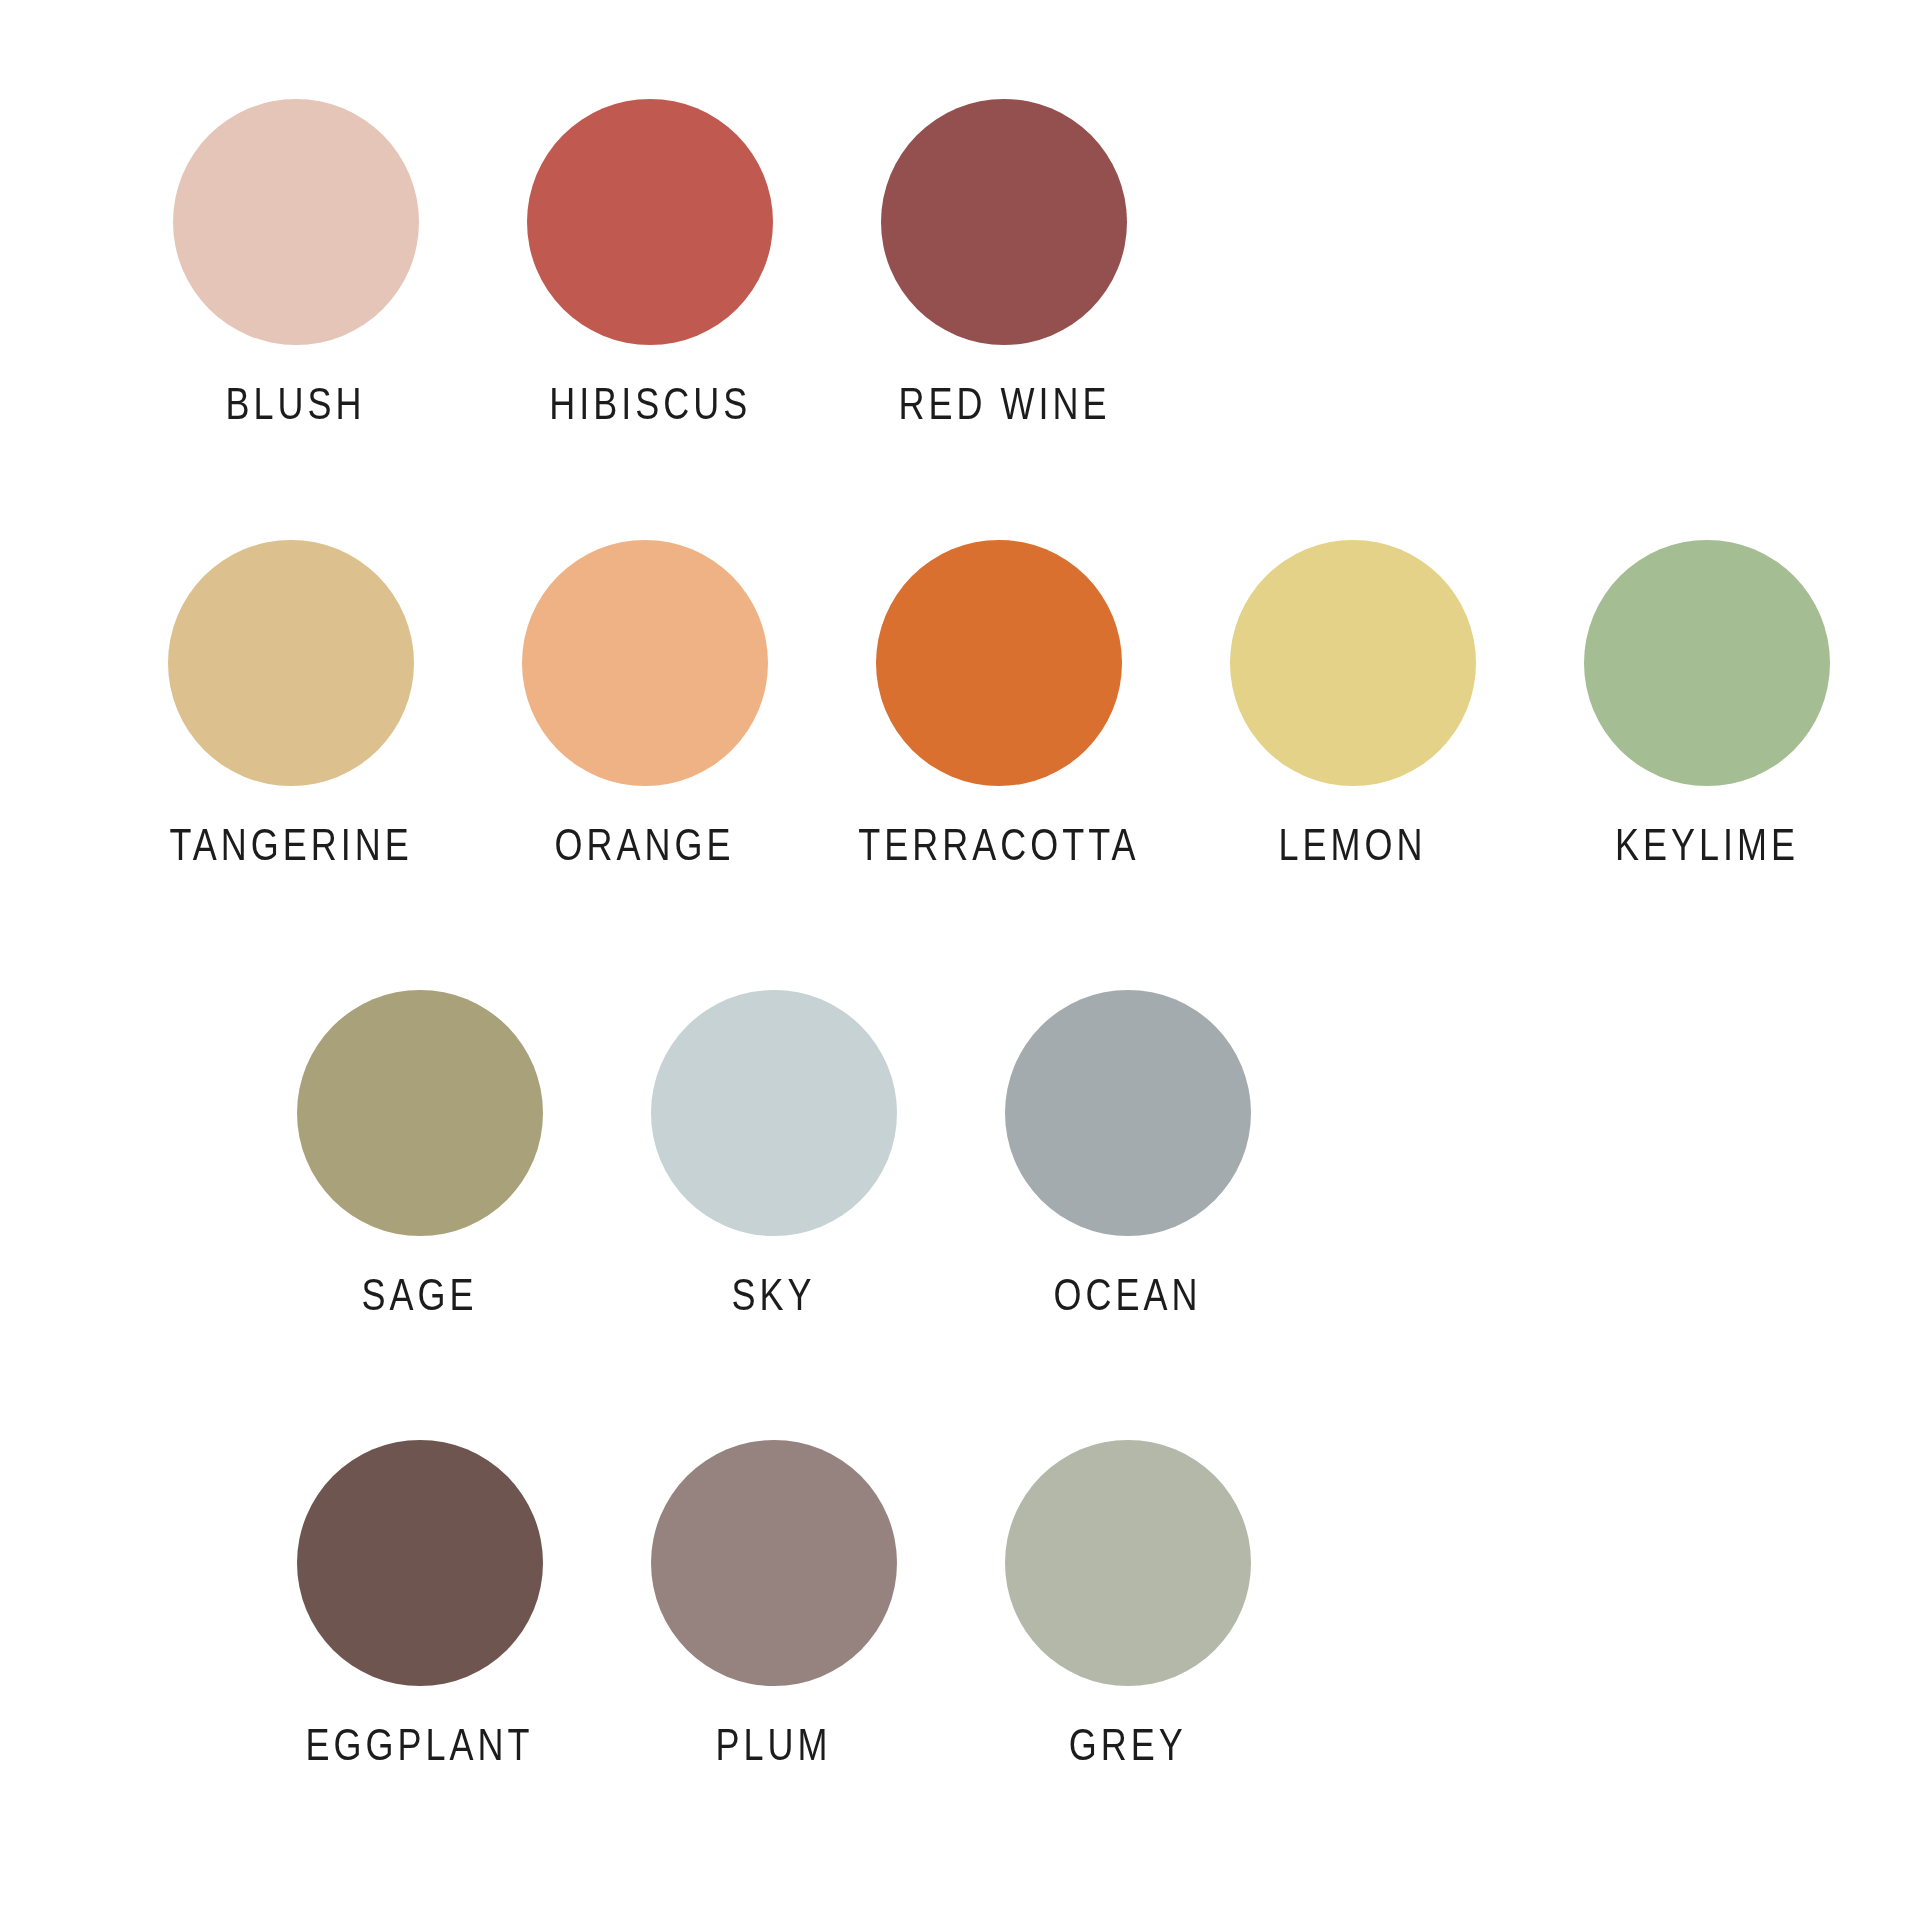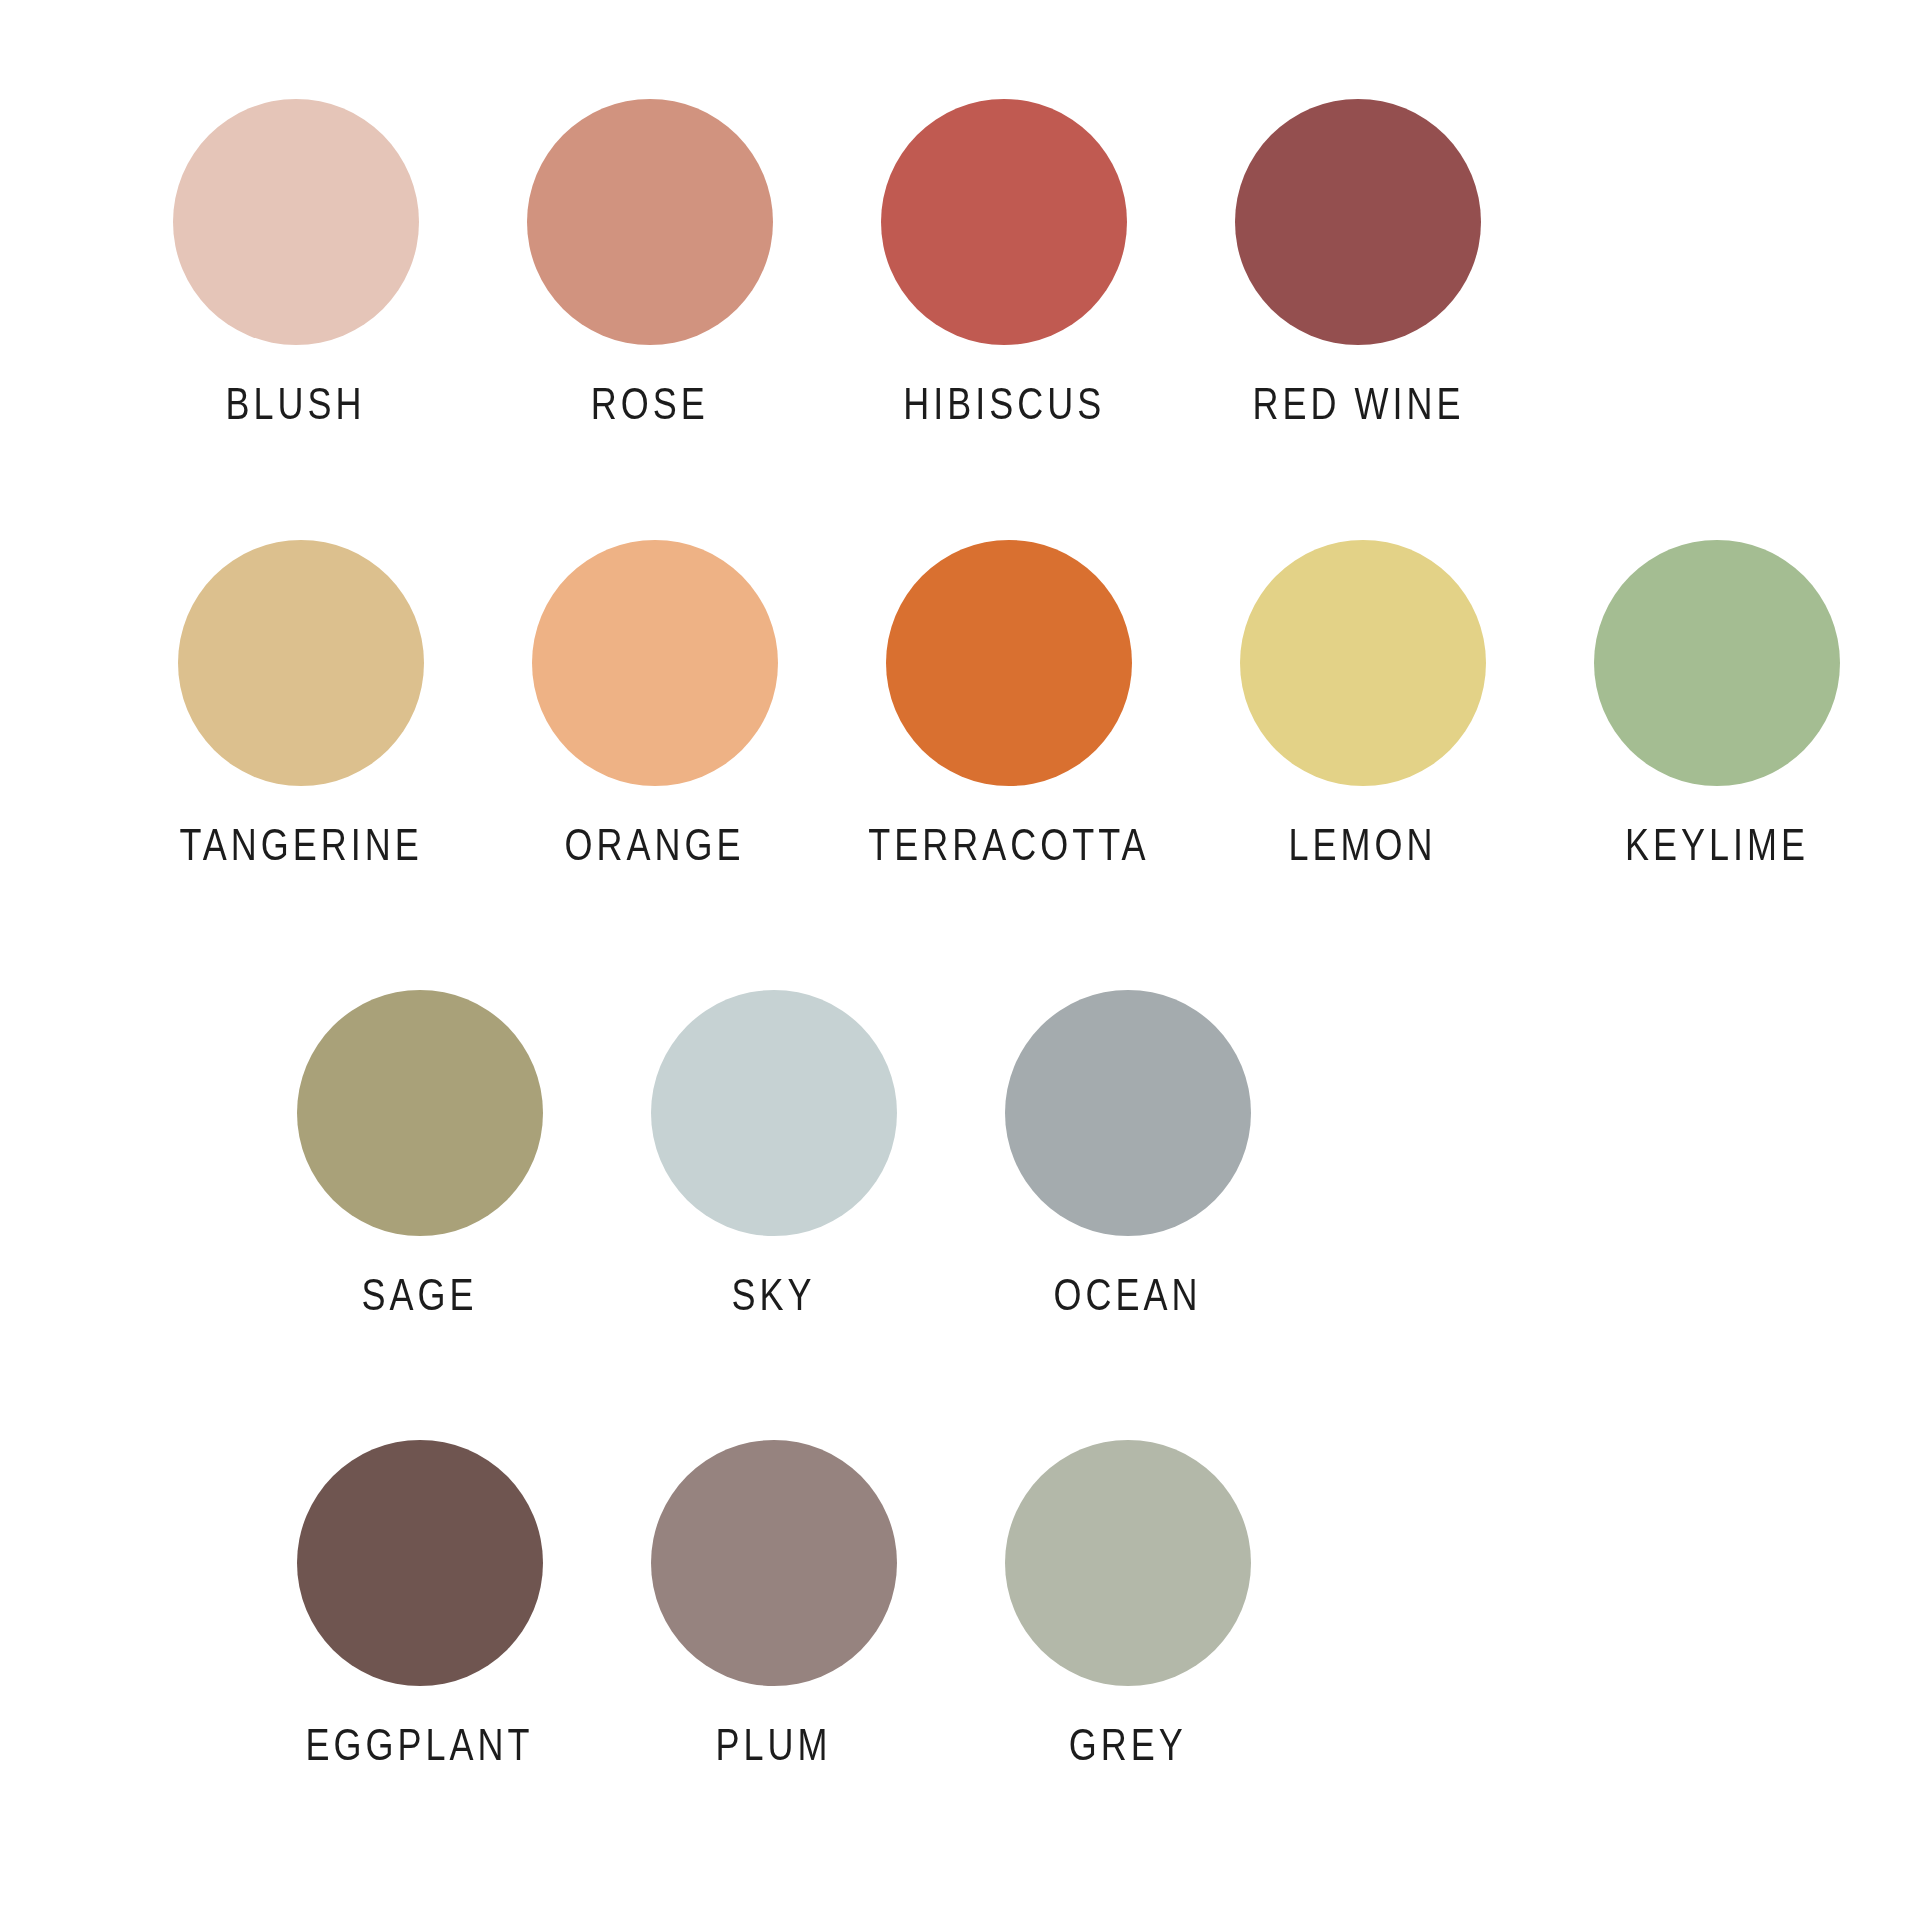--- a/index.html
+++ b/index.html
@@ -23,21 +23,21 @@
     box-sizing: border-box;
   }
 
   .palette-row {
     position: absolute;
     display: flex;
     align-items: flex-start;
   }
 
   .row-1 { top: 99px;  left: 119px;  }
-  .row-2 { top: 540px;  left: 124px;  }
+  .row-2 { top: 540px;  left: 114px;  }
   .row-3 { top: 990px; left: 243px;  }
   .row-4 { top: 1440px; left: 243px;  }
 
   .swatch {
     width: 354px;
     display: flex;
     flex-direction: column;
     align-items: center;
   }
 
@@ -64,24 +64,20 @@
 </style>
 </head>
 <body style="background-color: rgb(255, 255, 255);">
 
 <div id="palette-board" style="background-color: rgb(255, 255, 255);">
 
   <div class="palette-row row-1">
     <div class="swatch">
       <span class="swatch-dot" style="background-color: rgb(229, 197, 184);"></span>
       <span class="swatch-label" style="color: rgb(28, 28, 28);">BLUSH</span>
-    </div>
-    <div class="swatch">
-      <span class="swatch-dot" style="background-color: rgb(209, 147, 127);"></span>
-      <span class="swatch-label" style="color: rgb(28, 28, 28);">ROSE</span>
     </div>
     <div class="swatch">
       <span class="swatch-dot" style="background-color: rgb(192, 90, 81);"></span>
       <span class="swatch-label" style="color: rgb(28, 28, 28);">HIBISCUS</span>
     </div>
     <div class="swatch">
       <span class="swatch-dot" style="background-color: rgb(148, 79, 79);"></span>
       <span class="swatch-label" style="color: rgb(28, 28, 28);">RED WINE</span>
     </div>
   </div>

